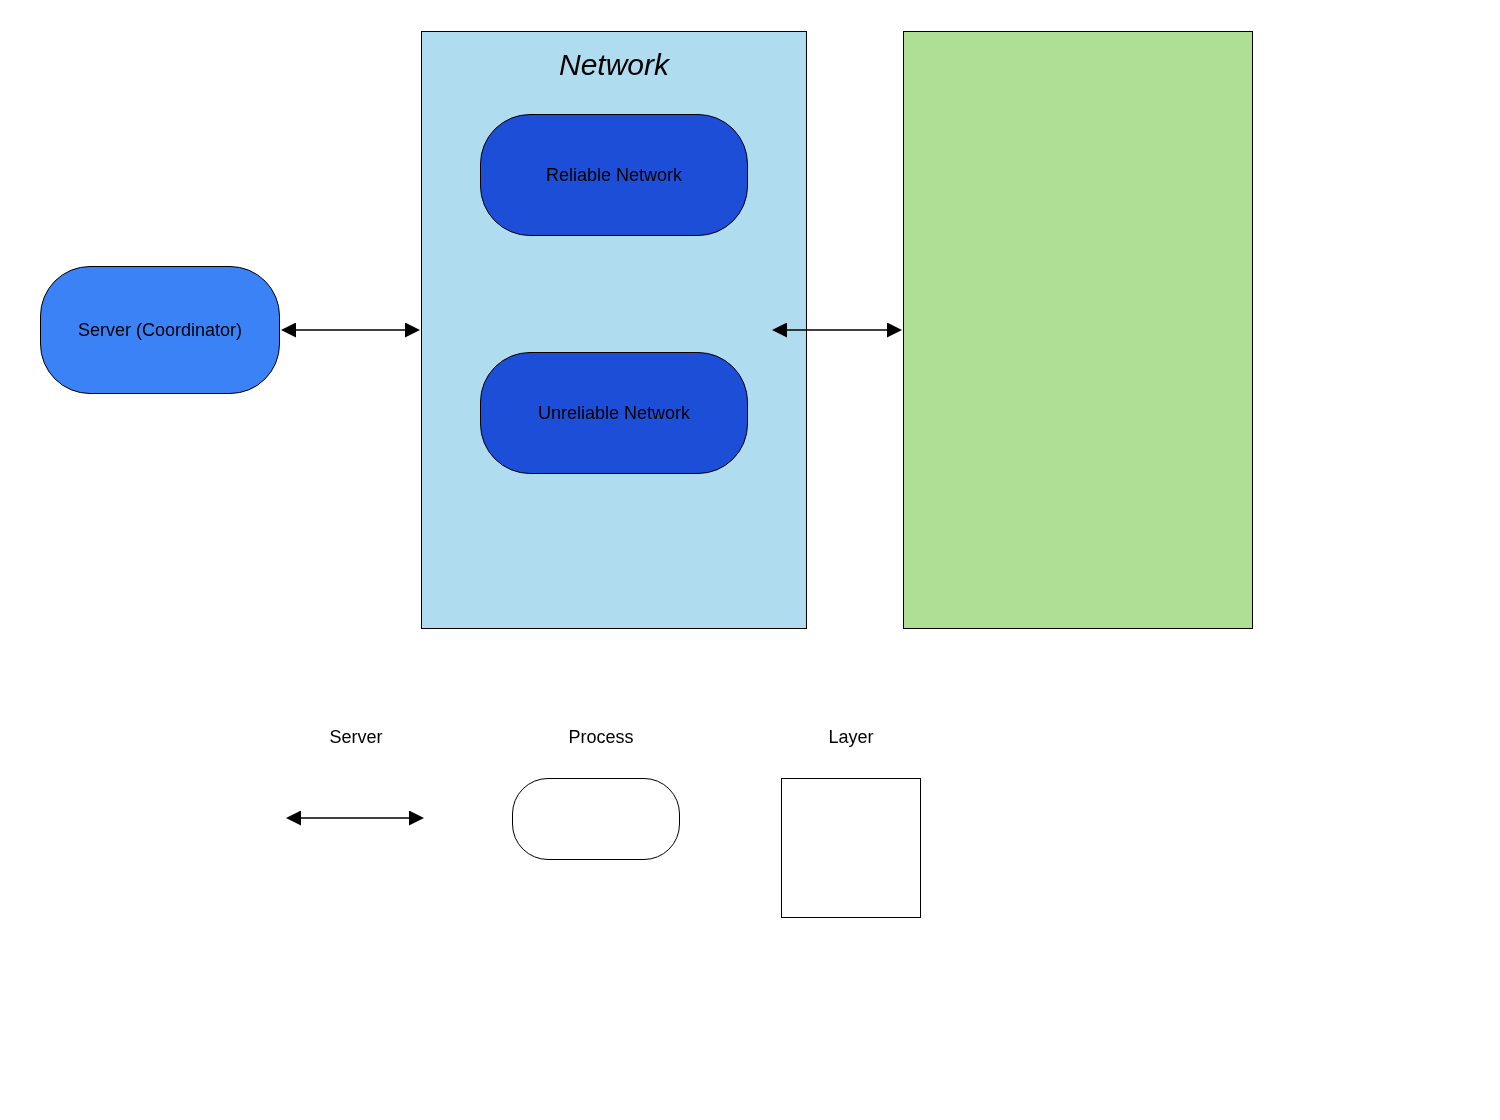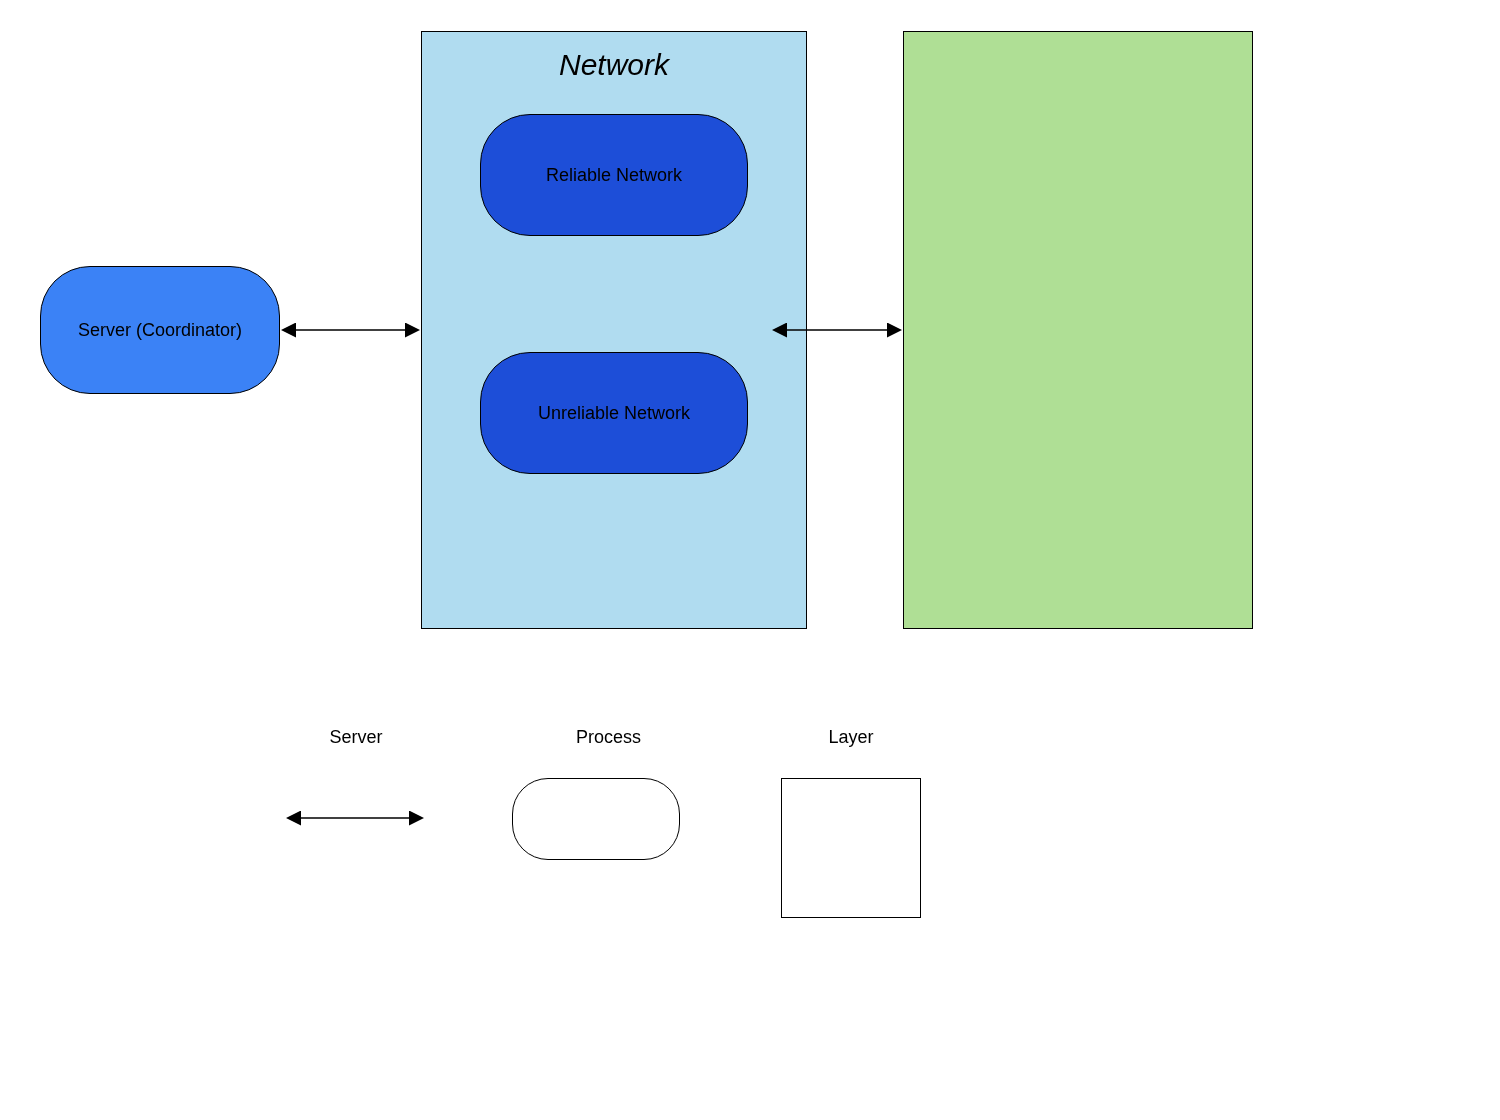--- a/index.html
+++ b/index.html
@@ -140,21 +140,21 @@
         <path d="M10,0 L0,5 L10,10 Z" fill="#000"></path>
       </marker>
     </defs>
     <line x1="4" y1="15" x2="128" y2="15" stroke="#000" stroke-width="1.5" marker-start="url(#ah2b)" marker-end="url(#ah2a)"></line>
   </svg>
 
   <div class="layer usernodes-layer">
   </div>
 
   <div class="legend-label" style="left:311px; top:727px; width:90px;">Server</div>
-  <div class="legend-label" style="left:561px; top:727px; width:80px;text-align:right;">Process</div>
+  <div class="legend-label" style="left:561px; top:727px; width:80px;">Process</div>
   <div class="legend-label" style="left:821px; top:727px; width:60px;">Layer</div>
 
   <svg style="position:absolute; left:285px; top:803px; width:140px; height:30px;">
     <defs>
       <marker id="ah3a" markerWidth="10" markerHeight="10" refX="8" refY="5" orient="auto">
         <path d="M0,0 L10,5 L0,10 Z" fill="#000"></path>
       </marker>
       <marker id="ah3b" markerWidth="10" markerHeight="10" refX="2" refY="5" orient="auto">
         <path d="M10,0 L0,5 L10,10 Z" fill="#000"></path>
       </marker>

